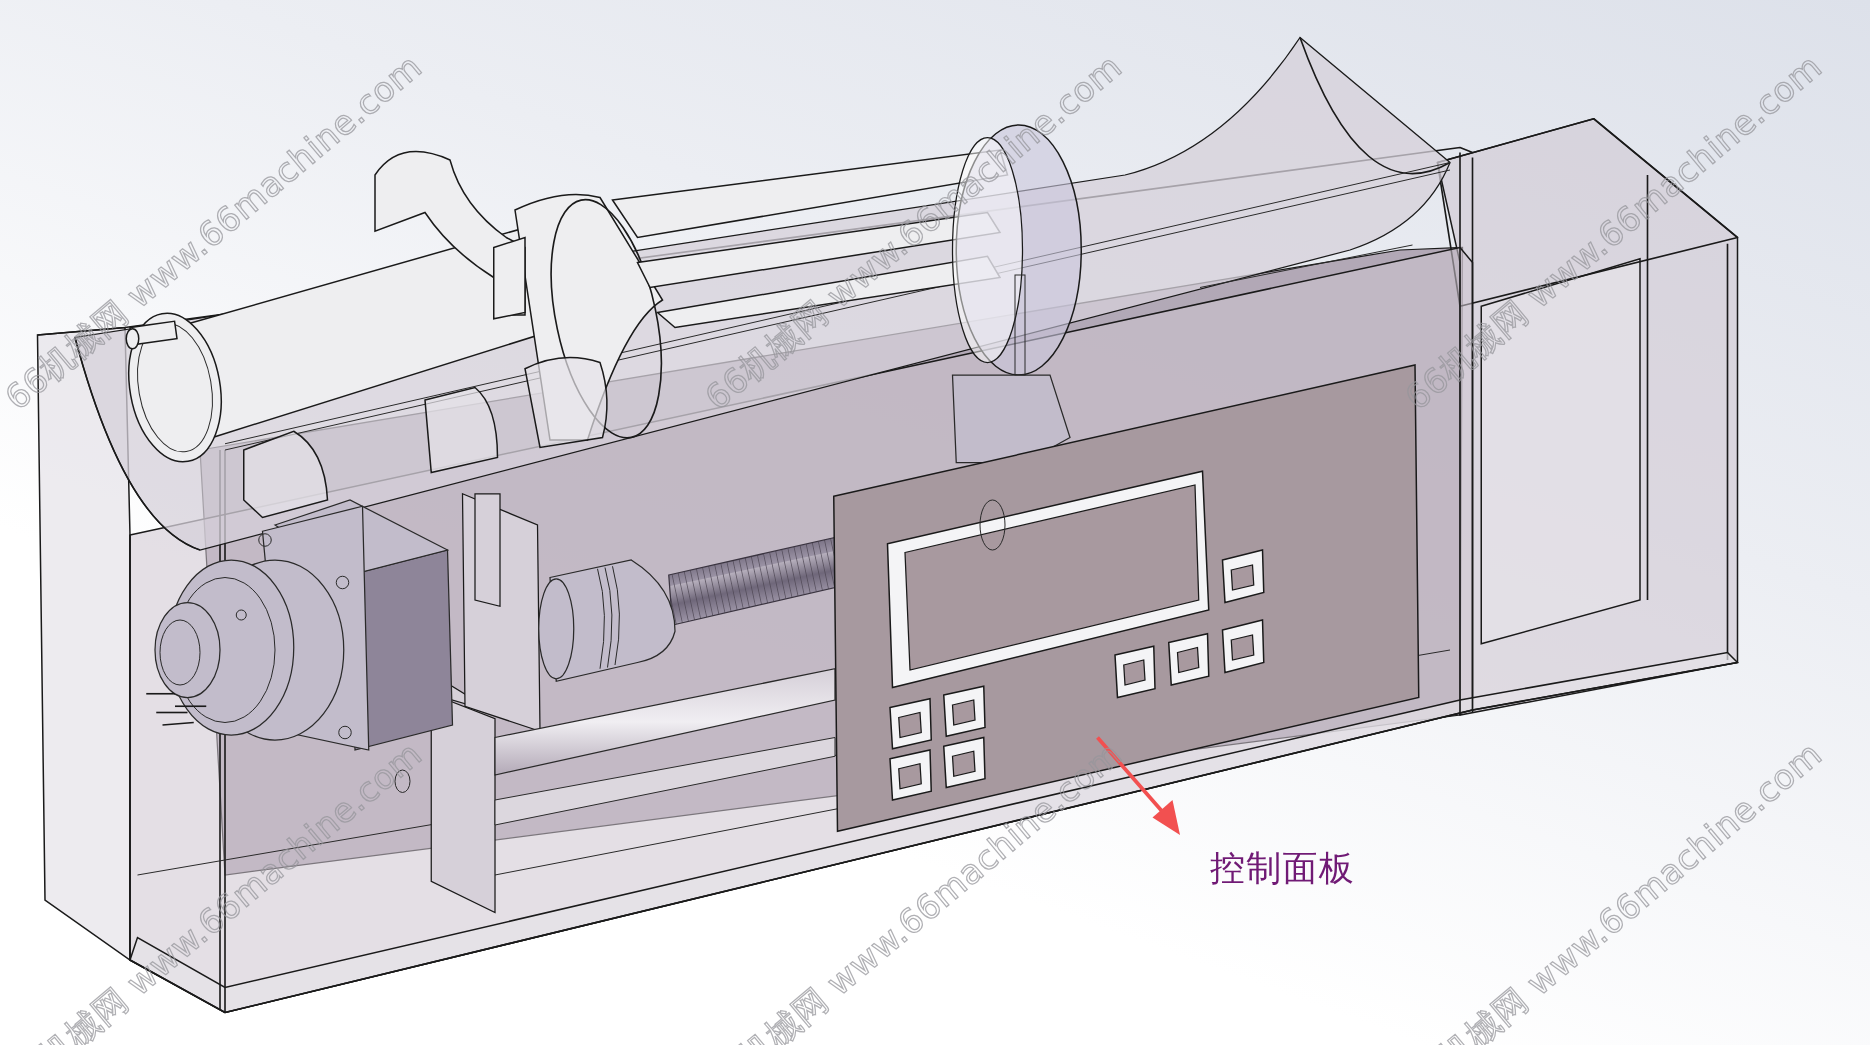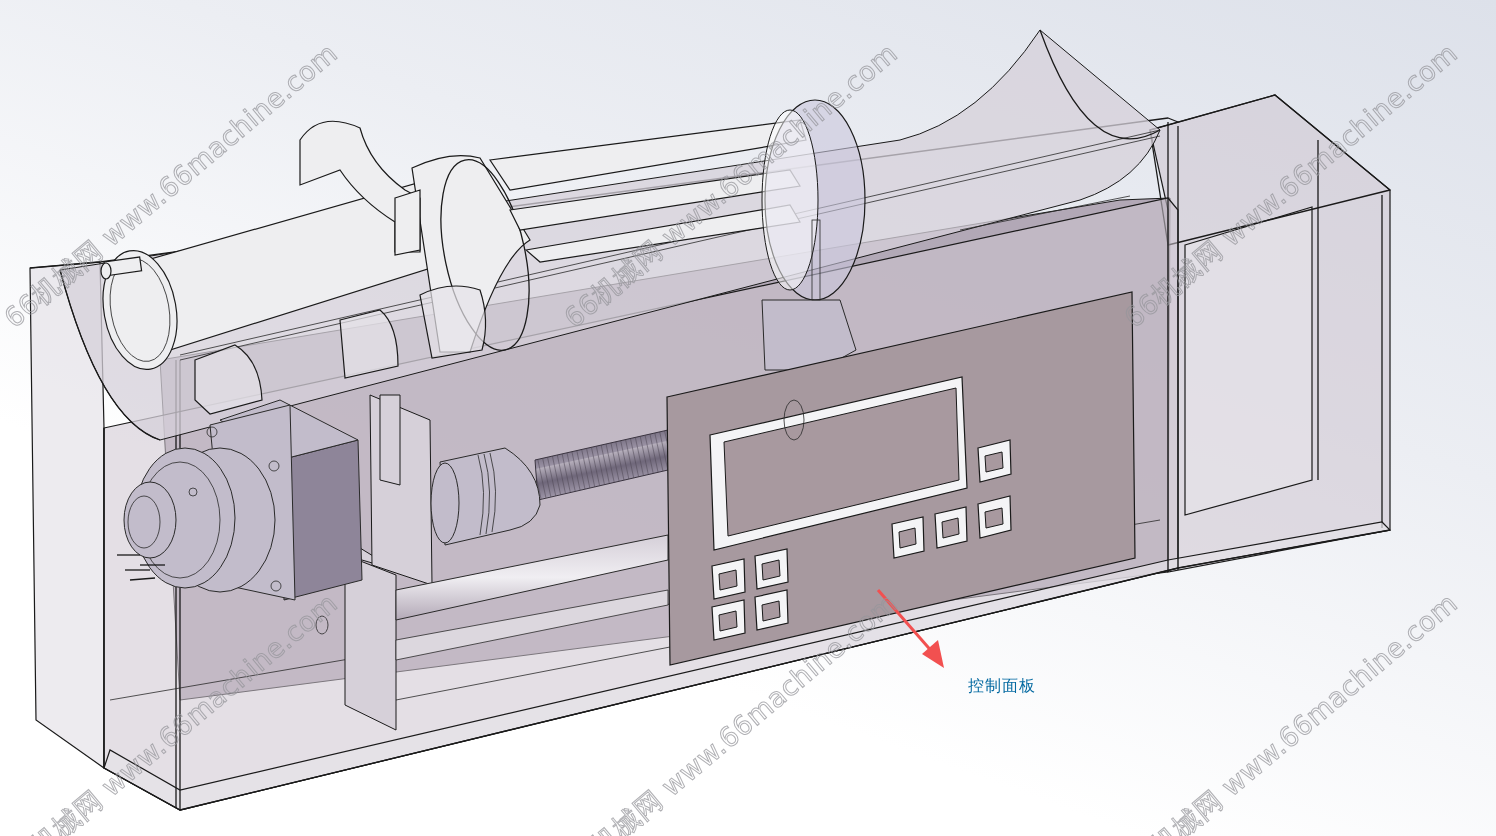--- a/index.html
+++ b/index.html
@@ -22,21 +22,21 @@
   .btn-outer { fill: #f4f4f6; stroke: #1a1a1a; stroke-width: 1.2; }
   .btn-inner { fill: #a8999f; stroke: #1a1a1a; stroke-width: 1; }
   .watermark {
     position: absolute; color: transparent;
     -webkit-text-stroke: 1px rgba(150,150,155,0.75);
     font-size: 27px; white-space: nowrap; transform-origin: left bottom;
     transform: rotate(-40deg); letter-spacing: 0.5px; pointer-events: none;
     font-family: "DejaVu Sans", sans-serif;
   }
   .callout-label {
-    position: absolute; left: 968px; top: 676px; font-size: 16px; color: #0369a1;
+    position: absolute; left: 968px; top: 676px; font-size: 28px; color: #701a75;
     font-family: "DejaVu Sans", sans-serif; letter-spacing: 1px;
   }
 </style>
 </head>
 <body>
 
 <svg id="scene" viewBox="0 0 1496 836" xmlns="http://www.w3.org/2000/svg">
   <defs>
     <linearGradient id="barrelGrad" x1="0" y1="0" x2="0" y2="1">
       <stop offset="0" stop-color="#ffffff"></stop>

